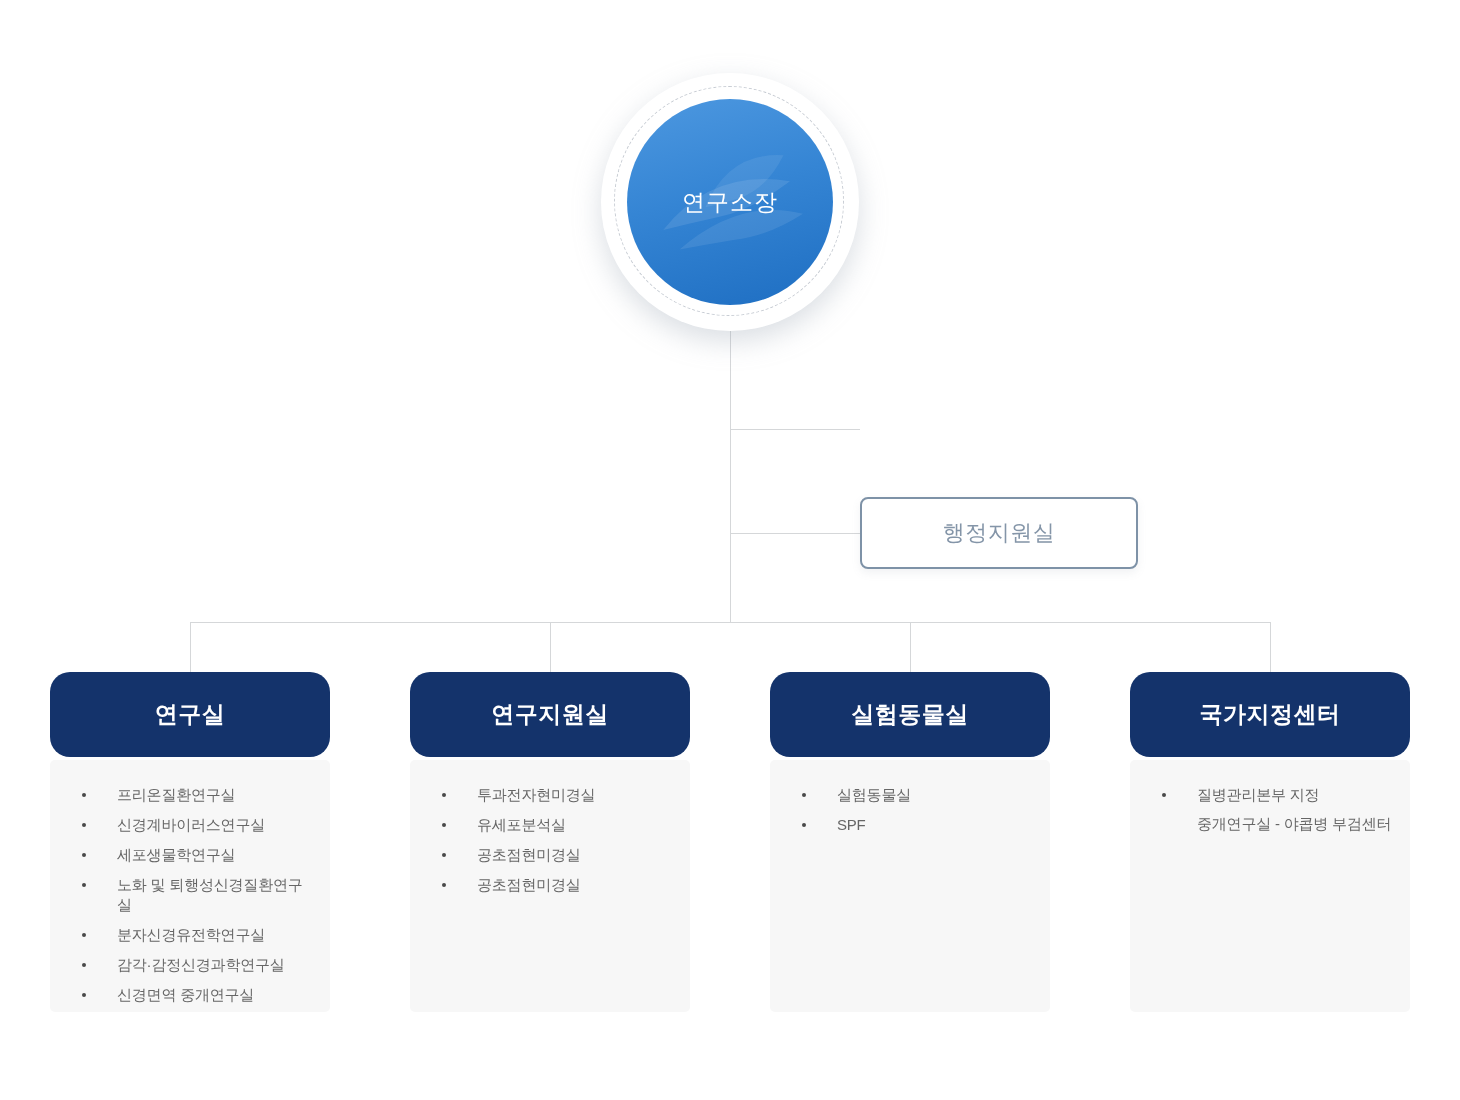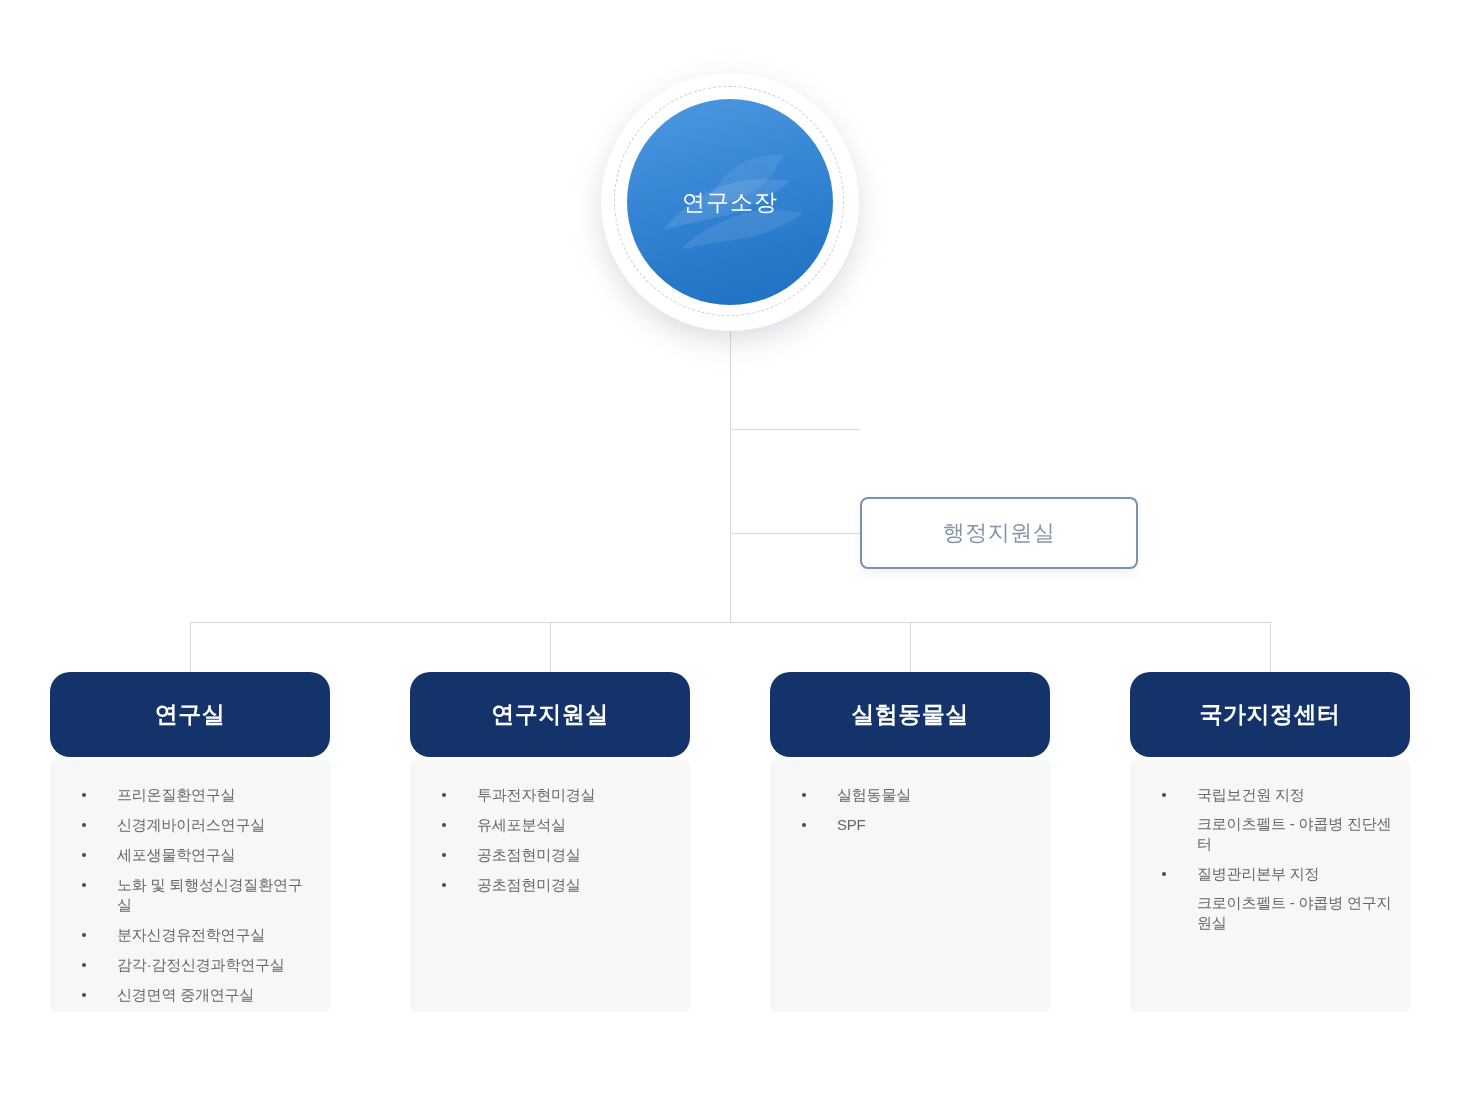--- a/index.html
+++ b/index.html
@@ -165,27 +165,20 @@
   </div>
 
   <div class="dept-header col-4">
     <span>국가지정센터</span>
   </div>
   <div class="dept-panel col-4">
     <ul>
       <li>
         <span class="dot"></span>
         <div class="two-line">
-          <span class="item-text">국립보건원 지정</span>
-          <span class="item-text sub">크로이츠펠트 - 야콥병 진단센터</span>
-        </div>
-      </li>
-      <li>
-        <span class="dot"></span>
-        <div class="two-line">
           <span class="item-text">질병관리본부 지정</span>
-          <span class="item-text sub">크로이츠펠트 - 야콥병 연구지원실</span>
+          <span class="item-text sub">중개연구실 - 야콥병 부검센터</span>
         </div>
       </li>
     </ul>
   </div>
 
 </div>
 
 </body></html>

